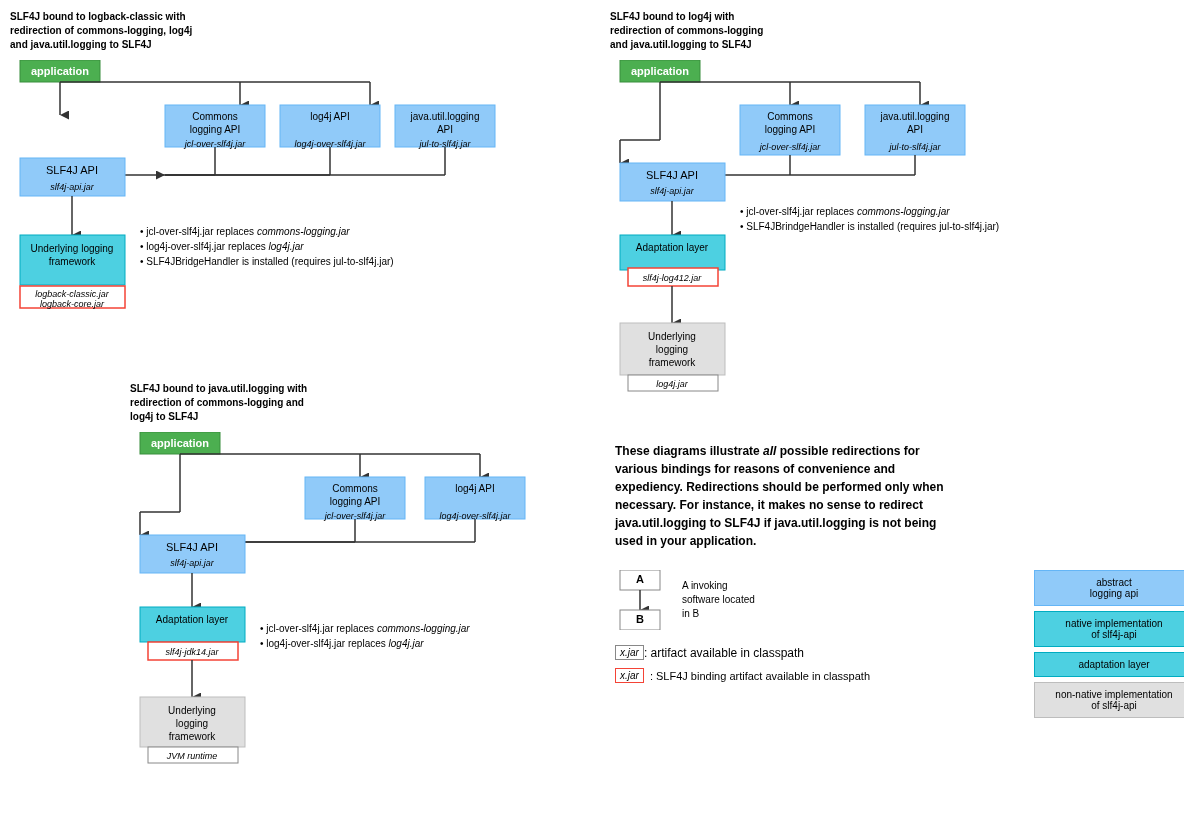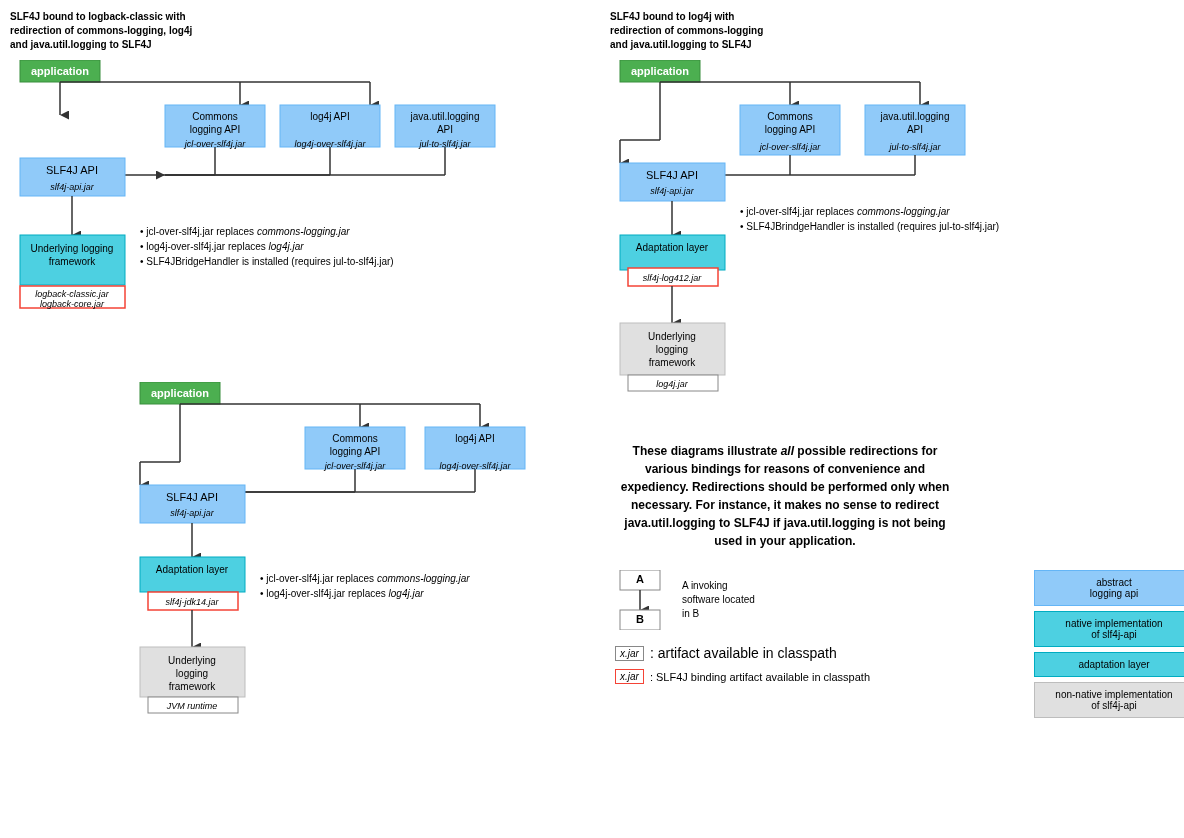--- a/index.html
+++ b/index.html
@@ -109,20 +109,21 @@
             <path d="M6,0 L6,6 L0,3 Z" fill="#333"></path>
           </marker>
           <marker id="arrowright" markerWidth="6" markerHeight="6" refX="6" refY="3" orient="auto">
             <path d="M0,0 L0,6 L6,3 Z" fill="#333"></path>
           </marker>
         </defs>
       </svg>
     </div>
 
     <div class="section" style="margin-top: -30px; margin-left: 120px;">
+      <div class="diagram-title">SLF4J bound to java.util.logging with<br>redirection of commons-logging and<br>log4j to SLF4J</div>
       <svg width="460" height="380">
         <defs>
           <marker id="ad2" markerWidth="6" markerHeight="6" refX="3" refY="6" orient="auto">
             <path d="M0,0 L6,0 L3,6 Z" fill="#333"></path>
           </marker>
           <marker id="al2" markerWidth="6" markerHeight="6" refX="0" refY="3" orient="auto">
             <path d="M6,0 L6,6 L0,3 Z" fill="#333"></path>
           </marker>
         </defs>
 
@@ -237,21 +238,21 @@
 
         <rect x="10" y="263" width="105" height="52" fill="#e0e0e0" stroke="#bdbdbd"></rect>
         <text x="62" y="280" text-anchor="middle" font-size="10">Underlying</text>
         <text x="62" y="293" text-anchor="middle" font-size="10">logging</text>
         <text x="62" y="306" text-anchor="middle" font-size="10">framework</text>
         <rect x="18" y="315" width="90" height="16" fill="white" stroke="#888"></rect>
         <text x="62" y="327" text-anchor="middle" font-style="italic" font-size="9">log4j.jar</text>
       </svg>
     </div>
 
-    <div style="margin-top: 0; margin-left: 5px; max-width: 340px; text-align: center;">
+    <div style="margin-top: 0; margin-left: 5px; max-width: 340px;">
       <p style="font-size: 12px; line-height: 1.5; font-weight: bold;">
         These diagrams illustrate <em style="font-style:italic;">all</em> possible redirections for various bindings for reasons of convenience and expediency. Redirections should be performed only when necessary. For instance, it makes no sense to redirect java.util.logging to SLF4J if java.util.logging is not being used in your application.
       </p>
     </div>
 
     <div style="display: flex; margin-top: 20px; margin-left: 5px;">
 
       <div style="flex: 1;">
 
         <div style="display: flex; align-items: center; margin-bottom: 15px;">
@@ -265,21 +266,21 @@
               <marker id="ad4" markerWidth="6" markerHeight="6" refX="3" refY="6" orient="auto">
                 <path d="M0,0 L6,0 L3,6 Z" fill="#333"></path>
               </marker>
             </defs>
           </svg>
           <div style="margin-left: 12px; font-size: 10px; line-height: 1.4;">A invoking<br>software located<br>in B</div>
         </div>
 
         <div style="display: flex; align-items: center; margin-bottom: 8px;">
           <span style="border: 1px solid #888; padding: 1px 4px; font-style: italic; font-size: 10px; background: white;">x.jar</span>
-          <span style="margin-left: 6px; font-size: 14px;">: artifact available in classpath</span>
+          <span style="font-size: 12px;">: artifact available in classpath</span>
         </div>
 
         <div style="display: flex; align-items: center;">
           <span style="border: 1.5px solid #f44336; padding: 1px 4px; font-style: italic; font-size: 10px; background: white;">x.jar</span>
           <span style="margin-left: 6px; font-size: 11px;">: SLF4J binding artifact available in classpath</span>
         </div>
       </div>
 
       <div style="flex: 0 0 160px; margin-left: 20px;">
         <div style="background: #90caf9; border: 1px solid #64b5f6; padding: 6px 8px; margin-bottom: 5px; font-size: 10px; text-align: center;">abstract<br>logging api</div>

